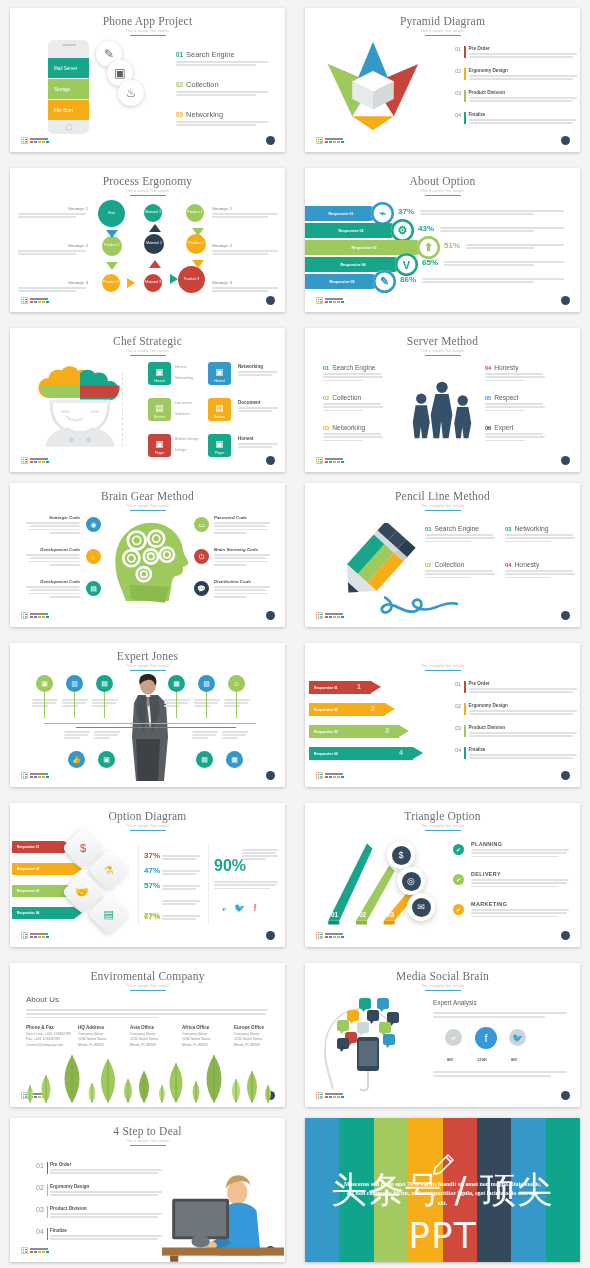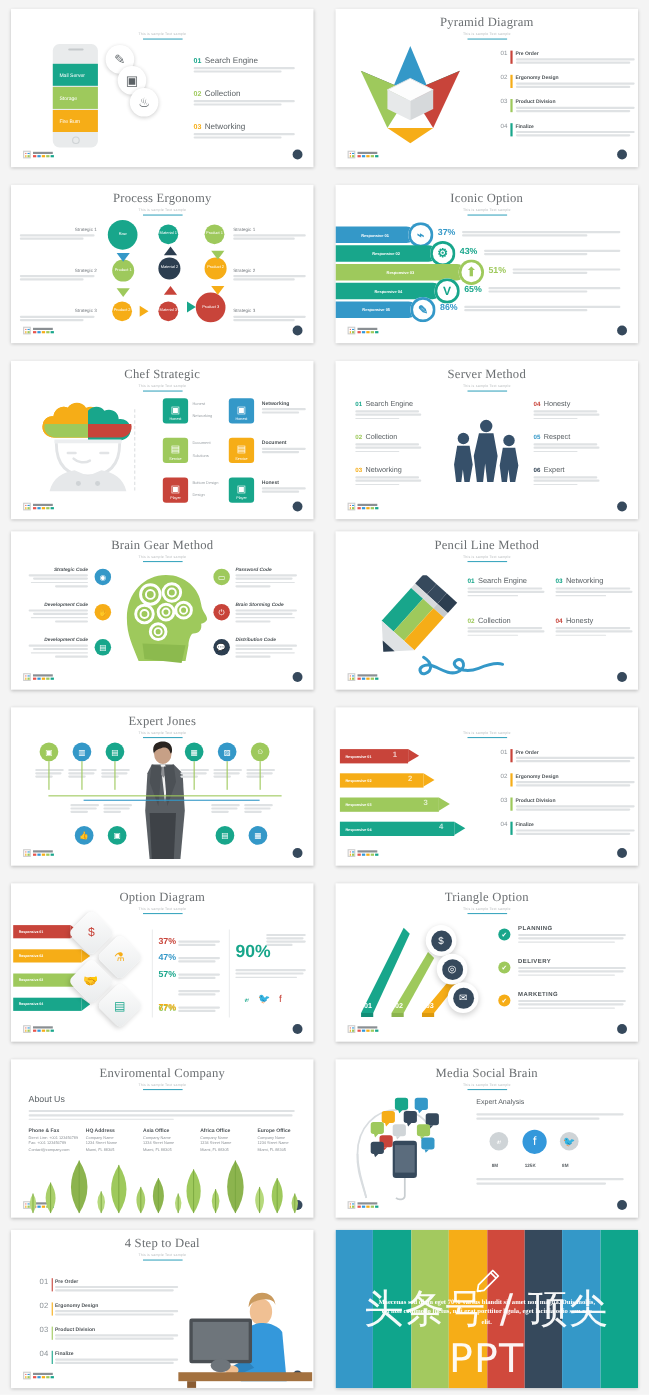--- a/index.html
+++ b/index.html
@@ -115,20 +115,21 @@
     font-family:"Liberation Serif", serif;}
   .final-pencil{position:absolute;left:50%;top:34px;transform:translateX(-50%);}
   .watermark{position:absolute;left:0;right:0;bottom:6px;text-align:center;color:#fff;
     font-size:36px;letter-spacing:1px;font-family:"DejaVu Sans", sans-serif;opacity:.95;}
 </style>
 </head>
 <body>
 
 <div id="grid">
     <div class="slide" style="left: 10px; top: 8px; width: 275px; height: 144px;">
+      <div class="s-title">Phone App Project</div>
       <div class="s-sub">This is sample Text sample</div>
       <div class="s-rule"></div>
       <div class="logo">
         <div class="logo-mark">
           <i style="background: rgb(232, 85, 78);"></i>
           <i style="background: rgb(52, 152, 219);"></i>
           <i style="background: rgb(246, 173, 23);"></i>
           <i style="background: rgb(158, 201, 92);"></i>
         </div>
         <div class="logo-txt">
@@ -349,21 +350,21 @@
       </div>
       <div class="side-txt" style="left: 202px; top: 112px; width: 68px; text-align: left;">
         <div class="st">Strategic 3</div>
         <div class="body-lines">
           <div class="ln" style="width: 66px;"></div>
           <div class="ln" style="width: 56px;"></div>
         </div>
       </div>
     </div>
     <div class="slide" style="left: 305px; top: 168px; width: 275px; height: 144px;">
-      <div class="s-title">Iconic Option</div>
+      <div class="s-title">About Option</div>
       <div class="s-sub">This is sample Text sample</div>
       <div class="s-rule"></div>
       <div class="logo">
         <div class="logo-mark">
           <i style="background: rgb(232, 85, 78);"></i>
           <i style="background: rgb(52, 152, 219);"></i>
           <i style="background: rgb(246, 173, 23);"></i>
           <i style="background: rgb(158, 201, 92);"></i>
         </div>
         <div class="logo-txt">

